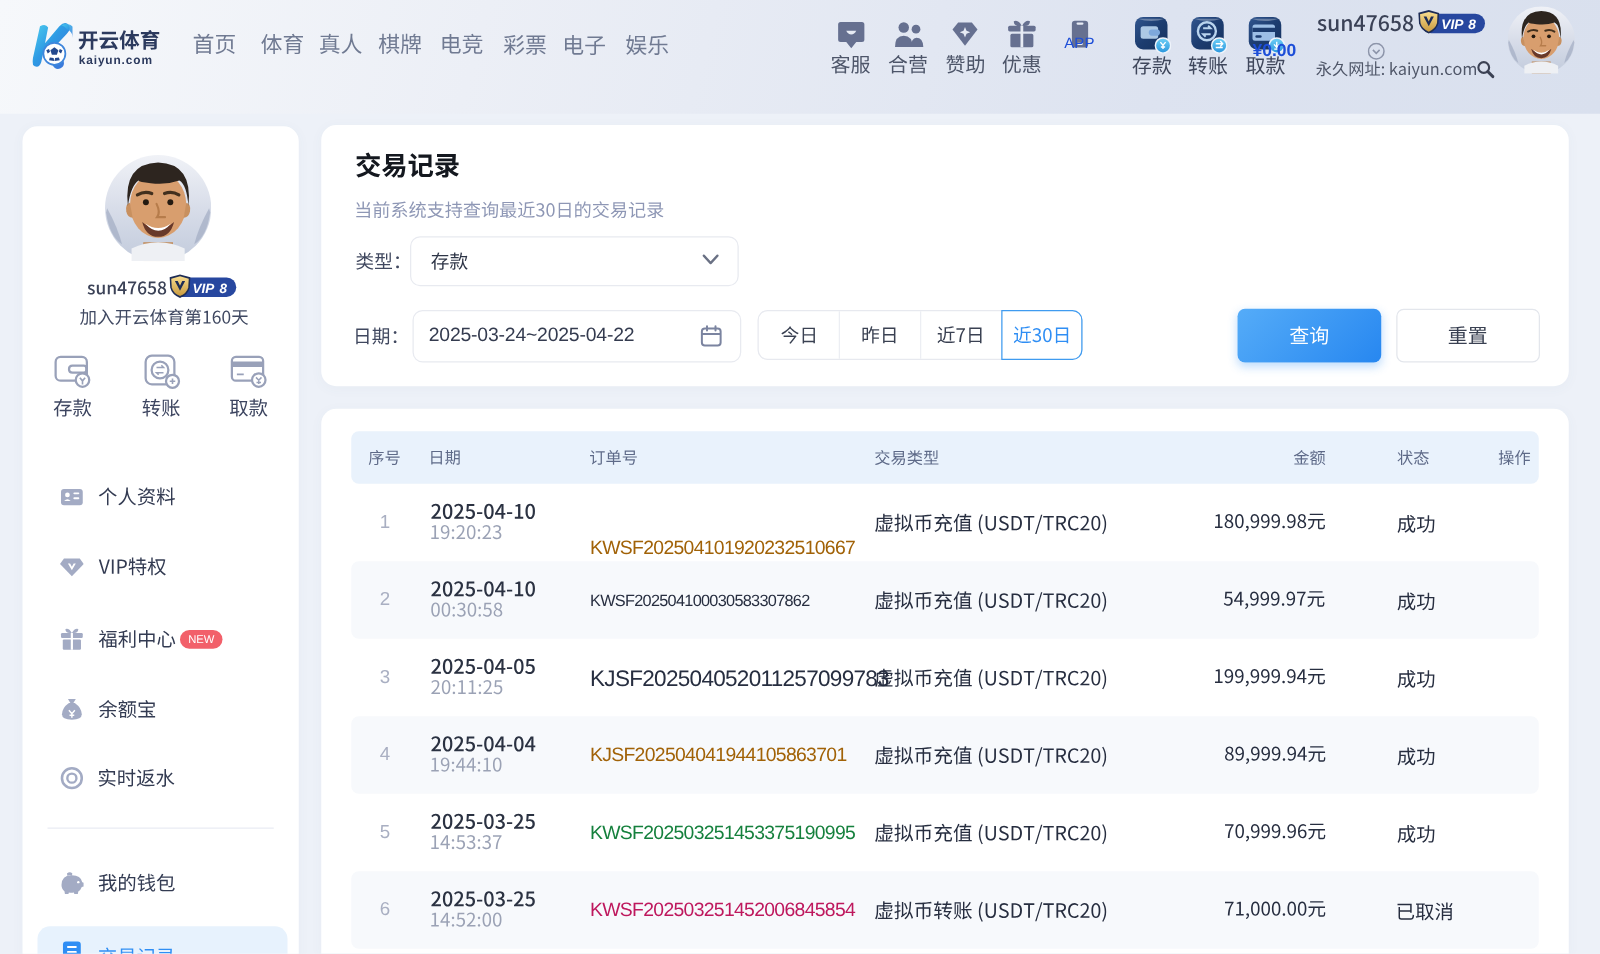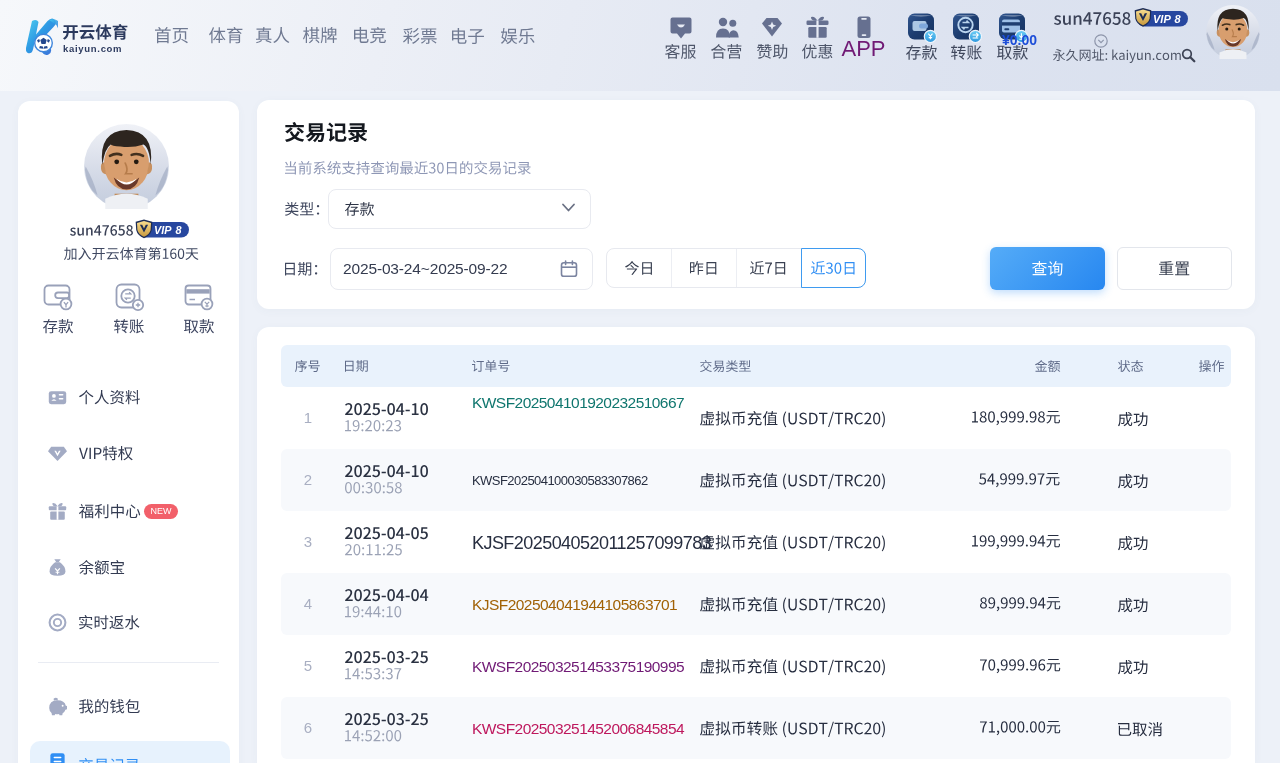--- a/index.html
+++ b/index.html
@@ -160,21 +160,21 @@
 <svg class="ap" style="left:756.9px;top:44.3px" width="30.2" height="14.8" viewBox="0 0 30.2 14.8" overflow="visible">
     <g transform="matrix(0.01600,0,0,-0.01600,-0.62,13.46)" fill="#4d5569">
       <path id="tp12" d="M143 833 205 824Q193 782 176 740Q158 698 130 661Q119 670 103 678Q87 687 74 692Q100 724 117 762Q134 800 143 833ZM155 772H458V719H123ZM258 841H327V628H258ZM57 652H483V598H57ZM179 618H244Q238 564 221 523Q204 482 170 453Q136 424 77 403Q72 414 60 428Q49 443 39 450Q90 466 118 488Q146 511 160 543Q174 575 179 618ZM579 833 640 824Q626 782 607 740Q588 697 557 659Q547 668 532 676Q516 685 503 689Q532 723 550 761Q569 799 579 833ZM593 770H905V716H561ZM691 840H762V631H691ZM508 652H941V598H508ZM622 618H684Q679 567 664 530Q649 492 618 465Q587 438 533 419Q528 430 517 444Q506 459 496 467Q565 487 590 522Q616 558 622 618ZM739 620H802V509Q802 497 806 494Q809 490 824 490Q828 490 840 490Q852 490 864 490Q877 490 882 490Q896 490 900 499Q904 508 905 546Q914 540 930 534Q946 528 959 525Q955 472 940 454Q926 436 892 436Q887 436 876 436Q866 436 854 436Q841 436 830 436Q819 436 815 436Q785 436 768 442Q752 448 746 464Q739 480 739 509ZM300 426 298 474 327 496 498 536Q497 524 496 509Q496 494 497 484Q438 469 402 460Q365 450 345 444Q325 438 316 434Q306 430 300 426ZM300 426Q298 437 290 452Q282 467 275 475Q286 481 300 495Q313 509 313 540V616L376 615V489Q376 489 364 483Q353 477 338 467Q323 457 312 446Q300 435 300 426ZM521 65 559 122Q602 109 650 92Q699 75 746 56Q794 38 836 19Q878 0 909 -17L868 -82Q839 -64 798 -45Q757 -26 710 -6Q662 14 613 32Q564 51 521 65ZM192 401H814V88H736V336H266V84H192ZM460 281H535V206Q535 160 517 118Q499 76 456 39Q412 2 335 -28Q258 -58 140 -80Q137 -70 129 -58Q121 -47 112 -35Q104 -23 96 -16Q210 4 282 28Q353 53 392 82Q431 111 446 143Q460 175 460 209ZM1466 613H1890V542H1466ZM1857 613H1929Q1929 613 1929 606Q1929 598 1929 590Q1929 581 1929 576Q1925 417 1921 308Q1917 198 1912 128Q1906 59 1897 21Q1888 -17 1876 -33Q1862 -53 1845 -61Q1828 -69 1804 -72Q1781 -74 1744 -74Q1706 -73 1666 -71Q1665 -55 1659 -34Q1653 -14 1643 1Q1686 -2 1722 -3Q1758 -4 1773 -4Q1786 -4 1795 -1Q1804 2 1811 11Q1821 23 1828 59Q1835 95 1840 162Q1846 230 1850 337Q1854 444 1857 597ZM1633 840H1706Q1706 725 1703 614Q1700 504 1687 402Q1674 300 1644 210Q1615 121 1562 47Q1509 -27 1426 -82Q1417 -68 1401 -52Q1385 -36 1371 -26Q1451 24 1501 92Q1551 161 1578 246Q1606 330 1617 426Q1628 522 1630 626Q1633 731 1633 840ZM1106 791H1433V140H1362V723H1174V77H1106ZM1034 95Q1090 106 1164 121Q1238 136 1322 154Q1405 172 1488 190L1494 122Q1415 104 1335 85Q1255 66 1182 49Q1108 32 1048 18ZM1142 576H1395V509H1142ZM1142 362H1395V295H1142Z"></path>
     </g>
   </svg>
 <svg class="ap" style="left:802.3px;top:44.3px" width="30.4" height="14.7" viewBox="0 0 30.4 14.7" overflow="visible">
     <g transform="matrix(0.01600,0,0,-0.01600,-0.59,13.42)" fill="#4d5569">
       <path id="tp13" d="M638 453H711V53Q711 30 717 23Q723 16 746 16Q751 16 765 16Q779 16 796 16Q812 16 826 16Q841 16 848 16Q863 16 870 27Q878 38 882 72Q885 105 886 171Q894 164 906 158Q918 152 930 148Q943 143 953 140Q949 65 940 23Q931 -19 910 -36Q890 -53 854 -53Q848 -53 832 -53Q815 -53 796 -53Q776 -53 760 -53Q743 -53 737 -53Q698 -53 676 -44Q654 -34 646 -11Q638 12 638 53ZM291 603H950V531H291ZM521 828H596Q595 723 592 618Q589 513 576 412Q562 312 534 222Q506 131 456 56Q407 -20 330 -76Q321 -62 305 -46Q289 -31 275 -21Q349 30 395 101Q441 172 467 257Q493 342 504 436Q516 530 518 630Q520 729 521 828ZM699 778 751 814Q775 793 802 766Q828 738 852 712Q875 687 889 666L834 624Q820 645 798 672Q776 698 750 726Q724 755 699 778ZM271 838 342 816Q311 732 270 650Q229 567 180 494Q132 421 80 364Q76 373 68 387Q61 401 52 416Q44 430 37 439Q84 487 128 552Q171 616 208 689Q245 762 271 838ZM165 577 236 648 237 647V-80H165ZM1076 778H1923V716H1076ZM1456 839H1533V268H1456ZM1215 488V422H1780V488ZM1215 602V536H1780V602ZM1144 651H1854V371H1144ZM1641 336 1691 374Q1736 356 1782 330Q1827 305 1867 278Q1907 250 1932 225L1882 182Q1856 208 1816 236Q1777 265 1732 292Q1686 318 1641 336ZM1076 291Q1144 291 1230 292Q1316 292 1414 292Q1513 293 1617 294Q1721 295 1824 297L1820 238Q1686 235 1550 232Q1414 229 1292 228Q1171 226 1079 225ZM1263 169H1337V28Q1337 8 1350 2Q1364 -3 1411 -3Q1420 -3 1441 -3Q1462 -3 1489 -3Q1516 -3 1544 -3Q1572 -3 1595 -3Q1618 -3 1630 -3Q1654 -3 1666 4Q1679 11 1684 32Q1690 54 1692 98Q1706 90 1725 83Q1744 76 1759 73Q1754 16 1742 -14Q1731 -44 1706 -55Q1681 -66 1635 -66Q1628 -66 1604 -66Q1581 -66 1551 -66Q1521 -66 1490 -66Q1460 -66 1438 -66Q1415 -66 1407 -66Q1350 -66 1318 -58Q1287 -51 1275 -30Q1263 -10 1263 27ZM1406 180 1454 222Q1484 207 1516 188Q1548 169 1576 149Q1605 129 1623 111L1573 65Q1556 83 1528 104Q1501 124 1469 144Q1437 165 1406 180ZM1754 149 1818 172Q1842 143 1866 109Q1890 75 1909 42Q1928 10 1937 -17L1869 -42Q1860 -16 1842 17Q1823 50 1800 85Q1778 120 1754 149ZM1146 173 1210 147Q1200 116 1186 80Q1171 45 1154 11Q1137 -23 1116 -50L1052 -13Q1072 11 1090 43Q1108 75 1122 109Q1137 143 1146 173Z"></path>
     </g>
   </svg>
-<div class="txt" style="font-size:22px;color:#701a75;line-height:19px;top:39px;left:863.5px;transform:translateX(-50%)">APP</div>
+<div class="txt" style="font-size:12px;color:#1d4ed8;line-height:19px;top:25px;left:863.5px;transform:translateX(-50%)">APP</div>
 <svg class="ap" style="left:905.5px;top:11.5px" width="31" height="31" viewBox="0 0 31 31">
     <rect x="2" y="1.5" width="26" height="26" rx="6.5" fill="url(#blueic)"></rect>
 <path d="M4 3 h22 q-11 3.6 -22 0 Z" fill="#ffffff" opacity="0.3"></path>
 <rect x="6.5" y="9" width="14" height="10" rx="2" fill="#b9d4ee" opacity="0.92"></rect>
 <rect x="13" y="11.5" width="9" height="5" rx="2.5" fill="#7ea8dc"></rect>
 <circle cx="24.4" cy="24.4" r="6.1" fill="url(#badge)" stroke="#eef3fa" stroke-width="1.2"></circle>
 <path d="M22.3 21.7 l2.1 2.5 2.1 -2.5 M24.4 24.2 v3 M22.7 25.6 h3.4" stroke="#fff" stroke-width="1.1" fill="none"></path>
   </svg>
 <svg class="ap" style="left:951.0px;top:11.5px" width="31" height="31" viewBox="0 0 31 31">
     <rect x="2" y="1.5" width="26" height="26" rx="6.5" fill="url(#blueic)"></rect>
@@ -407,21 +407,21 @@
   </svg>
 <svg class="ap" style="left:561px;top:202px" width="15" height="12" viewBox="0 0 15 12">
 <path d="M2 2.5 l5.5 6 5.5 -6" fill="none" stroke="#6a7184" stroke-width="1.8" stroke-linecap="round" stroke-linejoin="round"></path>
   </svg>
 <svg class="ap" style="left:285.0px;top:262.2px" width="32.2" height="13.7" viewBox="0 0 32.2 13.7" overflow="visible">
     <g transform="matrix(0.01500,0,0,-0.01500,-2.64,12.42)" fill="#40485f">
       <path id="tp35" d="M176 772H832V-64H752V697H253V-69H176ZM228 426H786V352H228ZM226 71H787V-4H226ZM1611 790H1888V722H1611ZM1611 561H1888V494H1611ZM1610 328H1890V260H1610ZM1855 790H1927V16Q1927 -16 1919 -34Q1911 -53 1889 -62Q1868 -71 1832 -74Q1795 -76 1740 -76Q1738 -61 1731 -40Q1724 -18 1716 -3Q1756 -5 1790 -5Q1824 -5 1835 -4Q1846 -3 1850 1Q1855 5 1855 17ZM1580 790H1650V427Q1650 370 1646 303Q1643 236 1633 167Q1623 98 1602 34Q1582 -31 1548 -84Q1542 -78 1531 -69Q1520 -60 1508 -52Q1497 -45 1488 -41Q1530 26 1550 107Q1569 188 1574 272Q1580 355 1580 427ZM1052 707H1531V640H1052ZM1169 551H1423V491H1169ZM1170 393H1424V332H1170ZM1038 231H1531V164H1038ZM1137 828H1205V204H1137ZM1387 828H1457V204H1387ZM1178 143 1249 123Q1222 66 1182 12Q1141 -43 1101 -80Q1094 -74 1083 -66Q1072 -57 1060 -49Q1049 -41 1039 -36Q1081 -2 1118 45Q1155 92 1178 143ZM1321 112 1379 143Q1399 120 1420 94Q1440 67 1458 41Q1476 15 1486 -6L1424 -42Q1416 -21 1398 6Q1381 32 1361 60Q1341 89 1321 112ZM2250 486Q2220 486 2197 506Q2174 526 2174 560Q2174 595 2197 616Q2220 636 2250 636Q2280 636 2303 616Q2326 595 2326 560Q2326 526 2303 506Q2280 486 2250 486ZM2250 -4Q2220 -4 2197 16Q2174 37 2174 71Q2174 105 2197 126Q2220 146 2250 146Q2280 146 2303 126Q2326 105 2326 71Q2326 37 2303 16Q2280 -4 2250 -4Z"></path>
     </g>
   </svg>
 <div class="abs" style="left:330px;top:248px;width:263px;height:42px;background:#fff;border:1px solid #e8eaf0;border-radius:8px"></div>
-<div class="txt" style="font-size:15.5px;color:#343b4f;line-height:18px;top:260.0px;letter-spacing:-0.15px;left:343px">2025-03-24~2025-09-22</div>
+<div class="txt" style="font-size:15.5px;color:#343b4f;line-height:18px;top:260.0px;letter-spacing:-0.15px;left:343px">2025-03-24~2025-04-22</div>
 <svg class="ap" style="left:560px;top:260px" width="18" height="18" viewBox="0 0 18 18">
 <g fill="none" stroke="#7b84a0" stroke-width="1.6">
 <rect x="1.5" y="2.8" width="15" height="13.5" rx="2.4"></rect>
 <path d="M1.5 7.2 h15"></path>
 <path d="M5.6 1 v3.4 M12.4 1 v3.4" stroke-linecap="round"></path>
 </g>
   </svg>
 <div class="abs" style="left:606px;top:248px;width:260px;height:40px;background:#fff;border:1px solid #e7e9ef;border-radius:8px"></div>
 <div class="abs" style="left:671px;top:249px;width:1px;height:38px;background:#eceef3"></div>
 <div class="abs" style="left:736px;top:249px;width:1px;height:38px;background:#eceef3"></div>
@@ -499,21 +499,21 @@
 <svg class="ap" style="left:345.0px;top:402.5px" width="83.0" height="12.2" viewBox="0 0 83.0 12.2" overflow="visible">
     <g transform="matrix(0.01600,0,0,-0.01600,-0.61,12.00)" fill="#2b3242">
       <path id="tp49" d="M44 0V67Q153 164 226 244Q299 325 336 394Q372 463 372 523Q372 563 358 594Q345 624 318 640Q290 657 248 657Q205 657 169 634Q133 610 103 576L38 640Q85 692 138 721Q190 750 263 750Q330 750 380 722Q430 695 458 646Q485 596 485 529Q485 458 450 386Q415 313 354 240Q293 166 215 91Q244 94 276 96Q309 99 335 99H520V0ZM856 -14Q784 -14 730 29Q676 72 646 158Q617 243 617 371Q617 499 646 583Q676 667 730 708Q784 750 856 750Q928 750 981 708Q1034 666 1064 582Q1093 499 1093 371Q1093 243 1064 158Q1034 72 981 29Q928 -14 856 -14ZM856 78Q893 78 922 107Q951 136 967 200Q983 265 983 371Q983 477 967 540Q951 603 922 631Q893 659 856 659Q819 659 790 631Q761 603 744 540Q728 477 728 371Q728 265 744 200Q761 136 790 107Q819 78 856 78ZM1184 0V67Q1293 164 1366 244Q1439 325 1476 394Q1512 463 1512 523Q1512 563 1498 594Q1485 624 1458 640Q1430 657 1388 657Q1345 657 1309 634Q1273 610 1243 576L1178 640Q1225 692 1278 721Q1330 750 1403 750Q1470 750 1520 722Q1570 695 1598 646Q1625 596 1625 529Q1625 458 1590 386Q1555 313 1494 240Q1433 166 1355 91Q1384 94 1416 96Q1449 99 1475 99H1660V0ZM1978 -14Q1921 -14 1876 0Q1831 14 1797 37Q1763 60 1737 85L1792 160Q1813 139 1838 122Q1863 104 1894 93Q1926 82 1965 82Q2006 82 2039 100Q2072 119 2091 154Q2110 190 2110 239Q2110 311 2072 351Q2033 391 1970 391Q1935 391 1910 381Q1885 371 1853 350L1796 387L1818 737H2191V639H1918L1901 451Q1925 463 1949 470Q1973 476 2002 476Q2064 476 2115 451Q2166 426 2196 374Q2226 323 2226 242Q2226 161 2191 104Q2156 46 2100 16Q2043 -14 1978 -14ZM2327 240V325H2591V240ZM2923 -14Q2851 -14 2797 29Q2743 72 2714 158Q2684 243 2684 371Q2684 499 2714 583Q2743 667 2797 708Q2851 750 2923 750Q2995 750 3048 708Q3101 666 3130 582Q3160 499 3160 371Q3160 243 3130 158Q3101 72 3048 29Q2995 -14 2923 -14ZM2923 78Q2960 78 2989 107Q3018 136 3034 200Q3050 265 3050 371Q3050 477 3034 540Q3018 603 2989 631Q2960 659 2923 659Q2886 659 2857 631Q2828 603 2812 540Q2795 477 2795 371Q2795 265 2812 200Q2828 136 2857 107Q2886 78 2923 78ZM3546 0V480Q3546 510 3548 552Q3550 593 3551 623H3547Q3533 595 3518 566Q3504 537 3488 509L3344 288H3747V198H3227V275L3520 737H3654V0ZM3824 240V325H4088V240ZM4219 0V95H4381V607H4249V680Q4301 689 4340 703Q4378 717 4410 737H4497V95H4640V0ZM4990 -14Q4918 -14 4864 29Q4810 72 4780 158Q4751 243 4751 371Q4751 499 4780 583Q4810 667 4864 708Q4918 750 4990 750Q5062 750 5115 708Q5168 666 5198 582Q5227 499 5227 371Q5227 243 5198 158Q5168 72 5115 29Q5062 -14 4990 -14ZM4990 78Q5027 78 5056 107Q5085 136 5101 200Q5117 265 5117 371Q5117 477 5101 540Q5085 603 5056 631Q5027 659 4990 659Q4953 659 4924 631Q4895 603 4878 540Q4862 477 4862 371Q4862 265 4878 200Q4895 136 4924 107Q4953 78 4990 78Z"></path>
     </g>
   </svg>
 <svg class="ap" style="left:345.0px;top:420.3px" width="56.1" height="11.4" viewBox="0 0 56.1 11.4" overflow="visible">
     <g transform="matrix(0.01500,0,0,-0.01500,-1.32,11.19)" fill="#9ba2b5">
       <path id="tp50" d="M88 0V76H252V623H121V681Q170 690 206 703Q243 716 273 733H343V76H490V0ZM790 -13Q730 -13 686 8Q643 30 613 62L663 119Q687 93 720 78Q752 63 787 63Q824 63 857 80Q890 97 916 136Q941 176 956 240Q970 304 970 398Q970 488 952 550Q933 612 897 644Q861 675 810 675Q775 675 747 654Q719 633 702 596Q685 559 685 508Q685 459 700 422Q714 386 744 366Q773 346 816 346Q853 346 894 370Q934 393 971 447L975 374Q953 346 924 324Q896 302 864 290Q833 278 801 278Q740 278 694 304Q649 330 624 382Q599 433 599 508Q599 580 628 634Q657 687 704 716Q752 746 809 746Q862 746 907 724Q952 703 985 660Q1018 616 1037 551Q1056 486 1056 398Q1056 287 1034 208Q1012 130 974 81Q936 32 888 10Q841 -13 790 -13ZM1249 390Q1222 390 1202 410Q1183 429 1183 460Q1183 491 1202 510Q1222 530 1249 530Q1276 530 1296 510Q1315 491 1315 460Q1315 429 1296 410Q1276 390 1249 390ZM1249 -13Q1222 -13 1202 6Q1183 26 1183 56Q1183 88 1202 107Q1222 126 1249 126Q1276 126 1296 107Q1315 88 1315 56Q1315 26 1296 6Q1276 -13 1249 -13ZM1432 0V54Q1547 155 1622 238Q1696 321 1732 392Q1768 464 1768 527Q1768 569 1754 602Q1739 635 1709 654Q1679 672 1633 672Q1588 672 1550 648Q1511 624 1481 587L1428 639Q1472 688 1523 717Q1574 746 1644 746Q1710 746 1758 720Q1805 693 1832 644Q1858 596 1858 531Q1858 458 1822 383Q1785 308 1720 230Q1656 153 1570 72Q1599 74 1630 76Q1662 79 1690 79H1893V0ZM2221 -13Q2152 -13 2100 29Q2049 71 2021 156Q1993 241 1993 369Q1993 497 2021 580Q2049 664 2100 705Q2152 746 2221 746Q2291 746 2342 704Q2393 663 2421 580Q2449 497 2449 369Q2449 241 2421 156Q2393 71 2342 29Q2291 -13 2221 -13ZM2221 61Q2263 61 2294 93Q2326 125 2344 194Q2361 262 2361 369Q2361 476 2344 544Q2326 611 2294 642Q2263 674 2221 674Q2180 674 2148 642Q2116 611 2098 544Q2081 476 2081 369Q2081 262 2098 194Q2116 125 2148 93Q2180 61 2221 61ZM2637 390Q2610 390 2590 410Q2571 429 2571 460Q2571 491 2590 510Q2610 530 2637 530Q2664 530 2684 510Q2703 491 2703 460Q2703 429 2684 410Q2664 390 2637 390ZM2637 -13Q2610 -13 2590 6Q2571 26 2571 56Q2571 88 2590 107Q2610 126 2637 126Q2664 126 2684 107Q2703 88 2703 56Q2703 26 2684 6Q2664 -13 2637 -13ZM2820 0V54Q2935 155 3010 238Q3084 321 3120 392Q3156 464 3156 527Q3156 569 3142 602Q3127 635 3097 654Q3067 672 3021 672Q2976 672 2938 648Q2899 624 2869 587L2816 639Q2860 688 2911 717Q2962 746 3032 746Q3098 746 3146 720Q3193 693 3220 644Q3246 596 3246 531Q3246 458 3210 383Q3173 308 3108 230Q3044 153 2958 72Q2987 74 3018 76Q3050 79 3078 79H3281V0ZM3594 -13Q3537 -13 3494 1Q3450 15 3417 38Q3384 61 3360 88L3407 147Q3439 114 3482 88Q3526 63 3588 63Q3632 63 3666 80Q3699 96 3718 126Q3737 157 3737 199Q3737 243 3716 276Q3694 309 3644 328Q3594 346 3509 346V416Q3585 416 3629 434Q3673 453 3692 485Q3712 517 3712 556Q3712 609 3679 640Q3646 672 3588 672Q3544 672 3506 652Q3467 632 3436 601L3387 659Q3429 697 3478 722Q3528 746 3591 746Q3653 746 3702 724Q3750 703 3778 662Q3805 621 3805 563Q3805 496 3769 452Q3733 408 3675 387V382Q3718 372 3753 347Q3788 322 3809 284Q3830 246 3830 196Q3830 131 3798 84Q3766 37 3713 12Q3660 -13 3594 -13Z"></path>
     </g>
   </svg>
-<div class="txt" style="font-size:15.5px;color:#0f766e;line-height:18px;top:394px;letter-spacing:-0.55px;left:472px">KWSF202504101920232510667</div>
+<div class="txt" style="font-size:15.5px;color:#a16207;line-height:18px;top:430px;letter-spacing:-0.55px;left:472px">KWSF202504101920232510667</div>
 <svg class="ap" style="left:700.0px;top:410.8px" width="185.0" height="16.4" viewBox="0 0 185.0 16.4" overflow="visible">
     <g transform="matrix(0.01575,0,0,-0.01575,-0.66,13.29)" fill="#272e40">
       <path id="tp51" d="M485 763H869V701H485ZM174 635H877V571H174ZM183 5H930V-59H183ZM452 840H526V609H452ZM415 293H486V-36H415ZM600 293H670V-36H600ZM251 478 763 523 768 470 257 423ZM452 585H522V416Q522 396 536 390Q549 385 594 385Q603 385 624 385Q645 385 672 385Q700 385 728 385Q757 385 780 385Q803 385 815 385Q836 385 847 390Q858 394 863 408Q868 423 870 452Q882 445 900 439Q919 433 933 430Q929 389 918 366Q907 344 884 336Q862 327 821 327Q814 327 791 327Q768 327 737 327Q706 327 676 327Q645 327 622 327Q599 327 591 327Q536 327 506 334Q475 341 464 360Q452 380 452 416ZM129 635H203V395Q203 343 199 282Q195 220 186 156Q176 92 156 32Q137 -29 106 -79Q100 -73 88 -66Q76 -58 64 -50Q51 -43 42 -40Q72 8 90 64Q107 120 116 178Q124 236 126 292Q129 348 129 395ZM855 635H868L881 638L937 622Q924 582 909 540Q894 498 879 468L812 490Q824 516 836 553Q848 590 855 623ZM237 227 298 248Q315 221 332 189Q348 157 361 126Q374 96 381 73L315 47Q310 71 298 102Q285 133 269 166Q253 200 237 227ZM799 255 872 230Q844 184 812 134Q779 84 751 49L698 70Q716 96 734 128Q753 160 770 194Q788 227 799 255ZM1028 309Q1086 324 1166 349Q1247 374 1331 400L1341 332Q1265 306 1188 281Q1110 256 1047 235ZM1042 638H1331V568H1042ZM1167 839H1236V9Q1236 -22 1228 -38Q1221 -55 1203 -64Q1185 -73 1155 -76Q1125 -78 1077 -78Q1076 -64 1070 -44Q1063 -24 1056 -9Q1088 -10 1114 -10Q1141 -10 1150 -9Q1159 -9 1163 -6Q1167 -2 1167 9ZM1758 309 1823 337Q1854 280 1884 216Q1913 151 1938 91Q1962 31 1974 -14L1903 -48Q1891 -3 1868 59Q1845 121 1816 186Q1788 252 1758 309ZM1512 722 1573 746Q1602 699 1628 644Q1654 590 1674 538Q1695 487 1705 447L1639 418Q1630 458 1610 510Q1590 562 1564 618Q1539 674 1512 722ZM1803 814 1879 812Q1873 653 1858 519Q1844 385 1814 275Q1784 165 1731 78Q1678 -9 1595 -76Q1590 -68 1579 -58Q1568 -47 1556 -36Q1543 -25 1534 -19Q1616 39 1667 120Q1718 202 1746 306Q1774 410 1786 537Q1799 664 1803 814ZM1398 14 1384 89 1406 122 1644 290Q1649 275 1656 256Q1663 237 1669 226Q1585 165 1534 128Q1484 90 1456 68Q1429 47 1417 35Q1405 23 1398 14ZM1397 15Q1393 23 1386 34Q1378 44 1370 54Q1363 65 1356 71Q1366 78 1378 90Q1389 103 1398 122Q1406 141 1406 165V798H1479V109Q1479 109 1470 102Q1462 95 1450 84Q1438 73 1426 60Q1413 47 1405 36Q1397 24 1397 15ZM2458 722H2536V-79H2458ZM2150 534H2816V461H2226V36H2150ZM2778 534H2855V140Q2855 108 2847 89Q2839 70 2814 61Q2789 52 2748 50Q2706 48 2646 48Q2644 65 2636 86Q2628 108 2619 123Q2652 122 2680 122Q2708 121 2728 122Q2748 122 2757 122Q2770 123 2774 127Q2778 131 2778 142ZM2889 812 2919 743Q2840 730 2740 720Q2639 709 2528 702Q2418 694 2306 690Q2193 685 2089 683Q2089 699 2084 718Q2078 738 2073 751Q2177 753 2290 758Q2402 763 2512 771Q2621 779 2718 789Q2816 799 2889 812ZM3572 382H3652V54Q3652 29 3660 22Q3669 15 3700 15Q3707 15 3725 15Q3743 15 3766 15Q3788 15 3807 15Q3826 15 3836 15Q3856 15 3866 26Q3876 38 3880 72Q3885 106 3887 174Q3895 167 3908 160Q3920 153 3934 148Q3948 143 3958 140Q3954 63 3943 20Q3932 -23 3908 -40Q3885 -56 3842 -56Q3834 -56 3813 -56Q3792 -56 3766 -56Q3740 -56 3718 -56Q3697 -56 3690 -56Q3644 -56 3618 -46Q3593 -37 3582 -13Q3572 11 3572 53ZM3346 376H3427Q3421 289 3406 218Q3391 146 3357 89Q3323 32 3262 -10Q3200 -53 3102 -82Q3099 -72 3091 -60Q3083 -47 3074 -35Q3064 -23 3055 -15Q3146 9 3202 45Q3257 81 3286 129Q3315 177 3328 239Q3340 301 3346 376ZM3598 534 3659 572Q3706 536 3756 492Q3805 448 3848 404Q3891 361 3918 325L3851 281Q3826 316 3784 361Q3742 406 3694 452Q3645 497 3598 534ZM3067 680H3936V607H3067ZM3425 821 3500 844Q3523 811 3547 773Q3571 735 3583 708L3505 680Q3494 708 3471 748Q3448 789 3425 821ZM3150 306Q3148 315 3144 328Q3139 342 3134 357Q3129 372 3124 383Q3139 386 3156 398Q3174 411 3193 432Q3204 441 3225 464Q3246 486 3273 517Q3300 548 3328 584Q3355 620 3379 658L3462 630Q3423 575 3379 524Q3335 472 3291 428Q3247 383 3204 347V346Q3204 346 3196 342Q3188 338 3177 332Q3166 326 3158 319Q3150 312 3150 306ZM3150 306 3149 364 3205 393 3813 420Q3815 404 3819 384Q3823 365 3826 353Q3682 345 3578 340Q3473 334 3402 330Q3331 326 3286 323Q3241 320 3214 318Q3188 315 3174 312Q3160 309 3150 306ZM4329 738H4928V671H4329ZM4286 14H4958V-51H4286ZM4382 578H4869V-4H4799V519H4450V-4H4382ZM4429 435H4815V379H4429ZM4428 293H4830V239H4428ZM4428 152H4817V97H4428ZM4599 840 4679 835Q4671 788 4660 736Q4649 683 4638 636Q4627 588 4616 553L4551 560Q4560 596 4570 646Q4579 696 4587 747Q4595 798 4599 840ZM4264 839 4333 817Q4302 733 4262 650Q4221 568 4173 495Q4125 422 4074 365Q4070 374 4062 388Q4055 402 4047 416Q4039 431 4032 440Q4078 489 4121 553Q4164 617 4201 690Q4238 763 4264 839ZM4159 577 4228 648 4229 647V-80H4159ZM5463 -196Q5394 -84 5355 40Q5316 163 5316 311Q5316 458 5355 582Q5394 706 5463 818L5519 792Q5455 685 5424 562Q5392 438 5392 311Q5392 183 5424 60Q5455 -64 5519 -171ZM5923 -13Q5867 -13 5819 3Q5771 19 5736 56Q5700 93 5680 154Q5660 215 5660 302V733H5752V300Q5752 212 5775 162Q5798 111 5836 90Q5875 68 5923 68Q5972 68 6011 90Q6050 111 6074 162Q6097 212 6097 300V733H6186V302Q6186 215 6166 154Q6147 93 6111 56Q6075 19 6027 3Q5979 -13 5923 -13ZM6587 -13Q6509 -13 6444 16Q6378 45 6331 95L6386 159Q6425 118 6478 93Q6531 68 6588 68Q6661 68 6702 101Q6742 134 6742 187Q6742 226 6726 249Q6709 272 6682 288Q6654 303 6619 318L6514 364Q6480 379 6446 402Q6411 425 6388 462Q6365 499 6365 552Q6365 609 6395 652Q6425 696 6477 721Q6529 746 6596 746Q6662 746 6718 721Q6773 696 6811 656L6763 597Q6729 628 6688 646Q6648 665 6596 665Q6534 665 6496 636Q6459 608 6459 559Q6459 523 6478 500Q6496 477 6524 463Q6552 449 6581 436L6685 391Q6727 373 6762 348Q6796 323 6816 286Q6836 249 6836 195Q6836 137 6806 90Q6776 42 6720 14Q6664 -13 6587 -13ZM6980 0V733H7163Q7276 733 7353 690Q7430 648 7469 567Q7508 486 7508 369Q7508 253 7469 170Q7430 87 7354 44Q7278 0 7167 0ZM7072 76H7155Q7241 76 7298 110Q7356 145 7384 211Q7413 277 7413 369Q7413 463 7384 527Q7356 591 7298 624Q7241 658 7155 658H7072ZM7820 0V655H7598V733H8135V655H7913V0ZM8177 -179 8477 794H8543L8244 -179ZM8811 0V655H8589V733H9126V655H8904V0ZM9258 0V733H9487Q9562 733 9620 714Q9677 694 9710 649Q9743 604 9743 528Q9743 455 9710 406Q9677 358 9620 334Q9562 311 9487 311H9350V0ZM9350 385H9473Q9559 385 9605 420Q9651 456 9651 528Q9651 600 9605 629Q9559 658 9473 658H9350ZM9660 0 9468 335 9541 384 9764 0ZM10169 -13Q10101 -13 10042 12Q9984 38 9941 87Q9898 136 9874 206Q9850 277 9850 366Q9850 455 9874 526Q9899 596 9943 645Q9987 694 10046 720Q10105 746 10175 746Q10242 746 10293 718Q10344 691 10376 656L10326 596Q10297 627 10260 646Q10223 665 10176 665Q10107 665 10055 629Q10003 593 9974 526Q9945 460 9945 369Q9945 276 9973 208Q10001 141 10052 104Q10103 68 10173 68Q10225 68 10266 90Q10308 112 10343 151L10394 92Q10351 42 10296 14Q10241 -13 10169 -13ZM10474 0V54Q10589 155 10664 238Q10738 321 10774 392Q10810 464 10810 527Q10810 569 10796 602Q10781 635 10751 654Q10721 672 10675 672Q10630 672 10592 648Q10553 624 10523 587L10470 639Q10514 688 10565 717Q10616 746 10686 746Q10752 746 10800 720Q10847 693 10874 644Q10900 596 10900 531Q10900 458 10864 383Q10827 308 10762 230Q10698 153 10612 72Q10641 74 10672 76Q10704 79 10732 79H10935V0ZM11263 -13Q11194 -13 11142 29Q11091 71 11063 156Q11035 241 11035 369Q11035 497 11063 580Q11091 664 11142 705Q11194 746 11263 746Q11333 746 11384 704Q11435 663 11463 580Q11491 497 11491 369Q11491 241 11463 156Q11435 71 11384 29Q11333 -13 11263 -13ZM11263 61Q11305 61 11336 93Q11368 125 11386 194Q11403 262 11403 369Q11403 476 11386 544Q11368 611 11336 642Q11305 674 11263 674Q11222 674 11190 642Q11158 611 11140 544Q11123 476 11123 369Q11123 262 11140 194Q11158 125 11190 93Q11222 61 11263 61ZM11639 -196 11582 -171Q11647 -64 11679 60Q11711 183 11711 311Q11711 438 11679 562Q11647 685 11582 792L11639 818Q11709 706 11748 582Q11786 458 11786 311Q11786 163 11748 40Q11709 -84 11639 -196Z"></path>
     </g>
   </svg>
 <svg class="ap" style="left:972.0px;top:410.9px" width="88.0" height="14.3" viewBox="0 0 88.0 14.3" overflow="visible">
     <g transform="matrix(0.01500,0,0,-0.01500,-1.32,11.43)" fill="#272e40">
       <path id="tp52" d="M88 0V76H252V623H121V681Q170 690 206 703Q243 716 273 733H343V76H490V0ZM835 -13Q767 -13 714 12Q661 37 631 81Q601 125 601 182Q601 231 620 270Q640 310 671 338Q702 367 735 385V389Q695 417 666 458Q636 500 636 558Q636 614 662 656Q689 697 734 720Q780 744 837 744Q900 744 945 719Q990 694 1014 651Q1038 608 1038 551Q1038 513 1022 479Q1007 445 985 418Q963 392 941 374V369Q973 351 1001 326Q1029 300 1046 264Q1064 227 1064 176Q1064 124 1036 80Q1007 37 956 12Q904 -13 835 -13ZM885 398Q922 431 941 468Q960 506 960 546Q960 583 946 612Q931 641 903 658Q875 676 836 676Q785 676 752 644Q719 612 719 558Q719 515 742 486Q766 456 804 436Q842 415 885 398ZM836 55Q879 55 910 71Q942 87 960 115Q977 143 977 179Q977 216 961 242Q945 269 918 289Q892 309 857 325Q822 341 783 356Q739 328 710 286Q682 243 682 190Q682 152 702 121Q722 90 758 72Q793 55 836 55ZM1388 -13Q1319 -13 1268 29Q1216 71 1188 156Q1160 241 1160 369Q1160 497 1188 580Q1216 664 1268 705Q1319 746 1388 746Q1458 746 1509 704Q1560 663 1588 580Q1616 497 1616 369Q1616 241 1588 156Q1560 71 1509 29Q1458 -13 1388 -13ZM1388 61Q1430 61 1462 93Q1493 125 1510 194Q1528 262 1528 369Q1528 476 1510 544Q1493 611 1462 642Q1430 674 1388 674Q1347 674 1315 642Q1283 611 1266 544Q1248 476 1248 369Q1248 262 1266 194Q1283 125 1315 93Q1347 61 1388 61ZM1740 -190 1718 -136Q1765 -115 1792 -79Q1819 -43 1818 3L1808 85L1853 18Q1843 7 1832 2Q1820 -2 1807 -2Q1780 -2 1760 15Q1740 32 1740 62Q1740 92 1760 109Q1781 126 1809 126Q1845 126 1866 98Q1886 69 1886 19Q1886 -53 1846 -107Q1807 -161 1740 -190ZM2178 -13Q2118 -13 2074 8Q2031 30 2001 62L2051 119Q2075 93 2108 78Q2140 63 2175 63Q2212 63 2245 80Q2278 97 2304 136Q2329 176 2344 240Q2358 304 2358 398Q2358 488 2340 550Q2321 612 2285 644Q2249 675 2198 675Q2163 675 2135 654Q2107 633 2090 596Q2073 559 2073 508Q2073 459 2088 422Q2102 386 2132 366Q2161 346 2204 346Q2241 346 2282 370Q2322 393 2359 447L2363 374Q2341 346 2312 324Q2284 302 2252 290Q2221 278 2189 278Q2128 278 2082 304Q2037 330 2012 382Q1987 433 1987 508Q1987 580 2016 634Q2045 687 2092 716Q2140 746 2197 746Q2250 746 2295 724Q2340 703 2373 660Q2406 616 2425 551Q2444 486 2444 398Q2444 287 2422 208Q2400 130 2362 81Q2324 32 2276 10Q2229 -13 2178 -13ZM2733 -13Q2673 -13 2630 8Q2586 30 2556 62L2606 119Q2630 93 2662 78Q2695 63 2730 63Q2767 63 2800 80Q2833 97 2858 136Q2884 176 2898 240Q2913 304 2913 398Q2913 488 2894 550Q2876 612 2840 644Q2804 675 2753 675Q2718 675 2690 654Q2662 633 2645 596Q2628 559 2628 508Q2628 459 2642 422Q2657 386 2686 366Q2716 346 2759 346Q2796 346 2836 370Q2877 393 2914 447L2918 374Q2896 346 2868 324Q2839 302 2808 290Q2776 278 2744 278Q2683 278 2638 304Q2592 330 2567 382Q2542 433 2542 508Q2542 580 2571 634Q2600 687 2648 716Q2695 746 2752 746Q2805 746 2850 724Q2895 703 2928 660Q2961 616 2980 551Q2999 486 2999 398Q2999 287 2977 208Q2955 130 2917 81Q2879 32 2832 10Q2784 -13 2733 -13ZM3288 -13Q3228 -13 3184 8Q3141 30 3111 62L3161 119Q3185 93 3218 78Q3250 63 3285 63Q3322 63 3355 80Q3388 97 3414 136Q3439 176 3454 240Q3468 304 3468 398Q3468 488 3450 550Q3431 612 3395 644Q3359 675 3308 675Q3273 675 3245 654Q3217 633 3200 596Q3183 559 3183 508Q3183 459 3198 422Q3212 386 3242 366Q3271 346 3314 346Q3351 346 3392 370Q3432 393 3469 447L3473 374Q3451 346 3422 324Q3394 302 3362 290Q3331 278 3299 278Q3238 278 3192 304Q3147 330 3122 382Q3097 433 3097 508Q3097 580 3126 634Q3155 687 3202 716Q3250 746 3307 746Q3360 746 3405 724Q3450 703 3483 660Q3516 616 3535 551Q3554 486 3554 398Q3554 287 3532 208Q3510 130 3472 81Q3434 32 3386 10Q3339 -13 3288 -13ZM3747 -13Q3720 -13 3700 6Q3681 26 3681 56Q3681 88 3700 107Q3720 126 3747 126Q3774 126 3794 107Q3813 88 3813 56Q3813 26 3794 6Q3774 -13 3747 -13ZM4121 -13Q4061 -13 4018 8Q3974 30 3944 62L3994 119Q4018 93 4050 78Q4083 63 4118 63Q4155 63 4188 80Q4221 97 4246 136Q4272 176 4286 240Q4301 304 4301 398Q4301 488 4282 550Q4264 612 4228 644Q4192 675 4141 675Q4106 675 4078 654Q4050 633 4033 596Q4016 559 4016 508Q4016 459 4030 422Q4045 386 4074 366Q4104 346 4147 346Q4184 346 4224 370Q4265 393 4302 447L4306 374Q4284 346 4256 324Q4227 302 4196 290Q4164 278 4132 278Q4071 278 4026 304Q3980 330 3955 382Q3930 433 3930 508Q3930 580 3959 634Q3988 687 4036 716Q4083 746 4140 746Q4193 746 4238 724Q4283 703 4316 660Q4349 616 4368 551Q4387 486 4387 398Q4387 287 4365 208Q4343 130 4305 81Q4267 32 4220 10Q4172 -13 4121 -13ZM4721 -13Q4653 -13 4600 12Q4547 37 4517 81Q4487 125 4487 182Q4487 231 4506 270Q4526 310 4557 338Q4588 367 4621 385V389Q4581 417 4552 458Q4522 500 4522 558Q4522 614 4548 656Q4575 697 4620 720Q4666 744 4723 744Q4786 744 4831 719Q4876 694 4900 651Q4924 608 4924 551Q4924 513 4908 479Q4893 445 4871 418Q4849 392 4827 374V369Q4859 351 4887 326Q4915 300 4932 264Q4950 227 4950 176Q4950 124 4922 80Q4893 37 4842 12Q4790 -13 4721 -13ZM4771 398Q4808 431 4827 468Q4846 506 4846 546Q4846 583 4832 612Q4817 641 4789 658Q4761 676 4722 676Q4671 676 4638 644Q4605 612 4605 558Q4605 515 4628 486Q4652 456 4690 436Q4728 415 4771 398ZM4722 55Q4765 55 4796 71Q4828 87 4846 115Q4863 143 4863 179Q4863 216 4847 242Q4831 269 4804 289Q4778 309 4743 325Q4708 341 4669 356Q4625 328 4596 286Q4568 243 4568 190Q4568 152 4588 121Q4608 90 4644 72Q4679 55 4722 55ZM5579 437H5655V51Q5655 24 5664 16Q5673 9 5702 9Q5709 9 5726 9Q5744 9 5765 9Q5786 9 5804 9Q5823 9 5832 9Q5853 9 5863 22Q5873 36 5878 74Q5882 113 5883 190Q5893 183 5905 176Q5917 170 5930 165Q5944 160 5954 157Q5950 71 5940 24Q5929 -24 5906 -43Q5882 -62 5838 -62Q5831 -62 5810 -62Q5789 -62 5765 -62Q5741 -62 5720 -62Q5700 -62 5693 -62Q5649 -62 5624 -52Q5598 -42 5588 -18Q5579 7 5579 50ZM5055 482H5938V408H5055ZM5143 762H5853V690H5143ZM5311 425H5391Q5384 341 5370 266Q5356 191 5324 126Q5293 62 5236 10Q5180 -42 5091 -77Q5085 -64 5071 -46Q5057 -29 5044 -19Q5126 12 5176 58Q5227 104 5254 162Q5282 219 5294 286Q5306 352 5311 425Z"></path>
     </g>
   </svg>
@@ -609,21 +609,21 @@
 <svg class="ap" style="left:345.0px;top:650.5px" width="82.9" height="12.2" viewBox="0 0 82.9 12.2" overflow="visible">
     <g transform="matrix(0.01600,0,0,-0.01600,-0.61,12.00)" fill="#2b3242">
       <path id="tp62" d="M44 0V67Q153 164 226 244Q299 325 336 394Q372 463 372 523Q372 563 358 594Q345 624 318 640Q290 657 248 657Q205 657 169 634Q133 610 103 576L38 640Q85 692 138 721Q190 750 263 750Q330 750 380 722Q430 695 458 646Q485 596 485 529Q485 458 450 386Q415 313 354 240Q293 166 215 91Q244 94 276 96Q309 99 335 99H520V0ZM856 -14Q784 -14 730 29Q676 72 646 158Q617 243 617 371Q617 499 646 583Q676 667 730 708Q784 750 856 750Q928 750 981 708Q1034 666 1064 582Q1093 499 1093 371Q1093 243 1064 158Q1034 72 981 29Q928 -14 856 -14ZM856 78Q893 78 922 107Q951 136 967 200Q983 265 983 371Q983 477 967 540Q951 603 922 631Q893 659 856 659Q819 659 790 631Q761 603 744 540Q728 477 728 371Q728 265 744 200Q761 136 790 107Q819 78 856 78ZM1184 0V67Q1293 164 1366 244Q1439 325 1476 394Q1512 463 1512 523Q1512 563 1498 594Q1485 624 1458 640Q1430 657 1388 657Q1345 657 1309 634Q1273 610 1243 576L1178 640Q1225 692 1278 721Q1330 750 1403 750Q1470 750 1520 722Q1570 695 1598 646Q1625 596 1625 529Q1625 458 1590 386Q1555 313 1494 240Q1433 166 1355 91Q1384 94 1416 96Q1449 99 1475 99H1660V0ZM1978 -14Q1921 -14 1876 0Q1831 14 1797 37Q1763 60 1737 85L1792 160Q1813 139 1838 122Q1863 104 1894 93Q1926 82 1965 82Q2006 82 2039 100Q2072 119 2091 154Q2110 190 2110 239Q2110 311 2072 351Q2033 391 1970 391Q1935 391 1910 381Q1885 371 1853 350L1796 387L1818 737H2191V639H1918L1901 451Q1925 463 1949 470Q1973 476 2002 476Q2064 476 2115 451Q2166 426 2196 374Q2226 323 2226 242Q2226 161 2191 104Q2156 46 2100 16Q2043 -14 1978 -14ZM2327 240V325H2591V240ZM2923 -14Q2851 -14 2797 29Q2743 72 2714 158Q2684 243 2684 371Q2684 499 2714 583Q2743 667 2797 708Q2851 750 2923 750Q2995 750 3048 708Q3101 666 3130 582Q3160 499 3160 371Q3160 243 3130 158Q3101 72 3048 29Q2995 -14 2923 -14ZM2923 78Q2960 78 2989 107Q3018 136 3034 200Q3050 265 3050 371Q3050 477 3034 540Q3018 603 2989 631Q2960 659 2923 659Q2886 659 2857 631Q2828 603 2812 540Q2795 477 2795 371Q2795 265 2812 200Q2828 136 2857 107Q2886 78 2923 78ZM3475 -14Q3417 -14 3372 0Q3328 14 3294 38Q3260 61 3235 88L3291 162Q3324 130 3366 106Q3408 82 3465 82Q3507 82 3538 96Q3569 111 3586 138Q3604 165 3604 204Q3604 244 3584 274Q3565 305 3518 322Q3470 338 3387 338V424Q3460 424 3502 440Q3543 457 3562 486Q3580 515 3580 552Q3580 600 3550 628Q3520 657 3467 657Q3425 657 3388 638Q3352 620 3320 589L3260 661Q3304 701 3356 726Q3408 750 3471 750Q3537 750 3588 728Q3639 705 3668 663Q3697 621 3697 560Q3697 497 3662 453Q3628 409 3570 387V383Q3612 372 3646 348Q3681 323 3701 285Q3721 247 3721 198Q3721 132 3688 84Q3654 37 3598 12Q3542 -14 3475 -14ZM3824 240V325H4088V240ZM4178 0V67Q4287 164 4360 244Q4433 325 4470 394Q4506 463 4506 523Q4506 563 4492 594Q4479 624 4452 640Q4424 657 4382 657Q4339 657 4303 634Q4267 610 4237 576L4172 640Q4219 692 4272 721Q4324 750 4397 750Q4464 750 4514 722Q4564 695 4592 646Q4619 596 4619 529Q4619 458 4584 386Q4549 313 4488 240Q4427 166 4349 91Q4378 94 4410 96Q4443 99 4469 99H4654V0ZM4972 -14Q4915 -14 4870 0Q4825 14 4791 37Q4757 60 4731 85L4786 160Q4807 139 4832 122Q4857 104 4888 93Q4920 82 4959 82Q5000 82 5033 100Q5066 119 5085 154Q5104 190 5104 239Q5104 311 5066 351Q5027 391 4964 391Q4929 391 4904 381Q4879 371 4847 350L4790 387L4812 737H5185V639H4912L4895 451Q4919 463 4943 470Q4967 476 4996 476Q5058 476 5109 451Q5160 426 5190 374Q5220 323 5220 242Q5220 161 5185 104Q5150 46 5094 16Q5037 -14 4972 -14Z"></path>
     </g>
   </svg>
 <svg class="ap" style="left:345.0px;top:668.3px" width="56.3" height="11.4" viewBox="0 0 56.3 11.4" overflow="visible">
     <g transform="matrix(0.01500,0,0,-0.01500,-1.32,11.19)" fill="#9ba2b5">
       <path id="tp63" d="M88 0V76H252V623H121V681Q170 690 206 703Q243 716 273 733H343V76H490V0ZM895 0V500Q895 527 897 566Q899 605 900 633H896Q882 607 868 580Q853 552 837 525L670 275H1079V202H575V262L880 733H981V0ZM1249 390Q1222 390 1202 410Q1183 429 1183 460Q1183 491 1202 510Q1222 530 1249 530Q1276 530 1296 510Q1315 491 1315 460Q1315 429 1296 410Q1276 390 1249 390ZM1249 -13Q1222 -13 1202 6Q1183 26 1183 56Q1183 88 1202 107Q1222 126 1249 126Q1276 126 1296 107Q1315 88 1315 56Q1315 26 1296 6Q1276 -13 1249 -13ZM1650 -13Q1593 -13 1550 1Q1506 15 1474 37Q1441 59 1415 84L1461 144Q1482 123 1508 104Q1533 86 1566 74Q1599 63 1641 63Q1684 63 1720 84Q1755 105 1776 144Q1797 183 1797 236Q1797 314 1756 358Q1714 403 1645 403Q1609 403 1582 392Q1555 381 1523 360L1474 391L1498 733H1854V655H1578L1559 443Q1583 457 1610 464Q1636 472 1669 472Q1730 472 1780 448Q1830 423 1860 371Q1890 319 1890 238Q1890 158 1856 102Q1821 46 1766 16Q1711 -13 1650 -13ZM2206 -13Q2149 -13 2106 1Q2062 15 2029 38Q1996 61 1972 88L2019 147Q2051 114 2094 88Q2138 63 2200 63Q2244 63 2278 80Q2311 96 2330 126Q2349 157 2349 199Q2349 243 2328 276Q2306 309 2256 328Q2206 346 2121 346V416Q2197 416 2241 434Q2285 453 2304 485Q2324 517 2324 556Q2324 609 2291 640Q2258 672 2200 672Q2156 672 2118 652Q2079 632 2048 601L1999 659Q2041 697 2090 722Q2140 746 2203 746Q2265 746 2314 724Q2362 703 2390 662Q2417 621 2417 563Q2417 496 2381 452Q2345 408 2287 387V382Q2330 372 2365 347Q2400 322 2421 284Q2442 246 2442 196Q2442 131 2410 84Q2378 37 2325 12Q2272 -13 2206 -13ZM2637 390Q2610 390 2590 410Q2571 429 2571 460Q2571 491 2590 510Q2610 530 2637 530Q2664 530 2684 510Q2703 491 2703 460Q2703 429 2684 410Q2664 390 2637 390ZM2637 -13Q2610 -13 2590 6Q2571 26 2571 56Q2571 88 2590 107Q2610 126 2637 126Q2664 126 2684 107Q2703 88 2703 56Q2703 26 2684 6Q2664 -13 2637 -13ZM3039 -13Q2982 -13 2938 1Q2895 15 2862 38Q2829 61 2805 88L2852 147Q2884 114 2928 88Q2971 63 3033 63Q3077 63 3110 80Q3144 96 3163 126Q3182 157 3182 199Q3182 243 3160 276Q3139 309 3089 328Q3039 346 2954 346V416Q3030 416 3074 434Q3118 453 3138 485Q3157 517 3157 556Q3157 609 3124 640Q3091 672 3033 672Q2989 672 2950 652Q2912 632 2881 601L2832 659Q2874 697 2924 722Q2973 746 3036 746Q3098 746 3146 724Q3195 703 3222 662Q3250 621 3250 563Q3250 496 3214 452Q3178 408 3120 387V382Q3163 372 3198 347Q3233 322 3254 284Q3275 246 3275 196Q3275 131 3243 84Q3211 37 3158 12Q3105 -13 3039 -13ZM3529 0Q3534 104 3546 192Q3559 279 3583 356Q3607 434 3644 507Q3682 580 3736 655H3380V733H3839V678Q3775 595 3734 519Q3694 443 3672 364Q3649 285 3638 196Q3628 108 3624 0Z"></path>
     </g>
   </svg>
-<div class="txt" style="font-size:15.5px;color:#701a75;line-height:18px;top:658.0px;letter-spacing:-0.55px;left:472px">KWSF202503251453375190995</div>
+<div class="txt" style="font-size:15.5px;color:#15803d;line-height:18px;top:658.0px;letter-spacing:-0.55px;left:472px">KWSF202503251453375190995</div>
 <svg class="ap" style="left:700.0px;top:658.8px" width="185.0" height="16.4" viewBox="0 0 185.0 16.4" overflow="visible">
     <g transform="matrix(0.01575,0,0,-0.01575,-0.66,13.29)" fill="#272e40">
       <use href="#tp51"></use>
     </g>
   </svg>
 <svg class="ap" style="left:979.8px;top:658.9px" width="80.2" height="14.3" viewBox="0 0 80.2 14.3" overflow="visible">
     <g transform="matrix(0.01500,0,0,-0.01500,-0.73,11.43)" fill="#272e40">
       <path id="tp64" d="M198 0Q203 104 216 192Q228 279 252 356Q276 434 314 507Q351 580 405 655H49V733H508V678Q444 595 404 519Q363 443 340 364Q318 285 308 196Q297 108 293 0ZM833 -13Q764 -13 712 29Q661 71 633 156Q605 241 605 369Q605 497 633 580Q661 664 712 705Q764 746 833 746Q903 746 954 704Q1005 663 1033 580Q1061 497 1061 369Q1061 241 1033 156Q1005 71 954 29Q903 -13 833 -13ZM833 61Q875 61 906 93Q938 125 956 194Q973 262 973 369Q973 476 956 544Q938 611 906 642Q875 674 833 674Q792 674 760 642Q728 611 710 544Q693 476 693 369Q693 262 710 194Q728 125 760 93Q792 61 833 61ZM1185 -190 1163 -136Q1210 -115 1237 -79Q1264 -43 1263 3L1253 85L1298 18Q1288 7 1276 2Q1265 -2 1252 -2Q1225 -2 1205 15Q1185 32 1185 62Q1185 92 1206 109Q1226 126 1254 126Q1290 126 1310 98Q1331 69 1331 19Q1331 -53 1292 -107Q1252 -161 1185 -190ZM1623 -13Q1563 -13 1520 8Q1476 30 1446 62L1496 119Q1520 93 1552 78Q1585 63 1620 63Q1657 63 1690 80Q1723 97 1748 136Q1774 176 1788 240Q1803 304 1803 398Q1803 488 1784 550Q1766 612 1730 644Q1694 675 1643 675Q1608 675 1580 654Q1552 633 1535 596Q1518 559 1518 508Q1518 459 1532 422Q1547 386 1576 366Q1606 346 1649 346Q1686 346 1726 370Q1767 393 1804 447L1808 374Q1786 346 1758 324Q1729 302 1698 290Q1666 278 1634 278Q1573 278 1528 304Q1482 330 1457 382Q1432 433 1432 508Q1432 580 1461 634Q1490 687 1538 716Q1585 746 1642 746Q1695 746 1740 724Q1785 703 1818 660Q1851 616 1870 551Q1889 486 1889 398Q1889 287 1867 208Q1845 130 1807 81Q1769 32 1722 10Q1674 -13 1623 -13ZM2178 -13Q2118 -13 2074 8Q2031 30 2001 62L2051 119Q2075 93 2108 78Q2140 63 2175 63Q2212 63 2245 80Q2278 97 2304 136Q2329 176 2344 240Q2358 304 2358 398Q2358 488 2340 550Q2321 612 2285 644Q2249 675 2198 675Q2163 675 2135 654Q2107 633 2090 596Q2073 559 2073 508Q2073 459 2088 422Q2102 386 2132 366Q2161 346 2204 346Q2241 346 2282 370Q2322 393 2359 447L2363 374Q2341 346 2312 324Q2284 302 2252 290Q2221 278 2189 278Q2128 278 2082 304Q2037 330 2012 382Q1987 433 1987 508Q1987 580 2016 634Q2045 687 2092 716Q2140 746 2197 746Q2250 746 2295 724Q2340 703 2373 660Q2406 616 2425 551Q2444 486 2444 398Q2444 287 2422 208Q2400 130 2362 81Q2324 32 2276 10Q2229 -13 2178 -13ZM2733 -13Q2673 -13 2630 8Q2586 30 2556 62L2606 119Q2630 93 2662 78Q2695 63 2730 63Q2767 63 2800 80Q2833 97 2858 136Q2884 176 2898 240Q2913 304 2913 398Q2913 488 2894 550Q2876 612 2840 644Q2804 675 2753 675Q2718 675 2690 654Q2662 633 2645 596Q2628 559 2628 508Q2628 459 2642 422Q2657 386 2686 366Q2716 346 2759 346Q2796 346 2836 370Q2877 393 2914 447L2918 374Q2896 346 2868 324Q2839 302 2808 290Q2776 278 2744 278Q2683 278 2638 304Q2592 330 2567 382Q2542 433 2542 508Q2542 580 2571 634Q2600 687 2648 716Q2695 746 2752 746Q2805 746 2850 724Q2895 703 2928 660Q2961 616 2980 551Q2999 486 2999 398Q2999 287 2977 208Q2955 130 2917 81Q2879 32 2832 10Q2784 -13 2733 -13ZM3192 -13Q3165 -13 3146 6Q3126 26 3126 56Q3126 88 3146 107Q3165 126 3192 126Q3219 126 3238 107Q3258 88 3258 56Q3258 26 3238 6Q3219 -13 3192 -13ZM3566 -13Q3506 -13 3462 8Q3419 30 3389 62L3439 119Q3463 93 3496 78Q3528 63 3563 63Q3600 63 3633 80Q3666 97 3692 136Q3717 176 3732 240Q3746 304 3746 398Q3746 488 3728 550Q3709 612 3673 644Q3637 675 3586 675Q3551 675 3523 654Q3495 633 3478 596Q3461 559 3461 508Q3461 459 3476 422Q3490 386 3520 366Q3549 346 3592 346Q3629 346 3670 370Q3710 393 3747 447L3751 374Q3729 346 3700 324Q3672 302 3640 290Q3609 278 3577 278Q3516 278 3470 304Q3425 330 3400 382Q3375 433 3375 508Q3375 580 3404 634Q3433 687 3480 716Q3528 746 3585 746Q3638 746 3683 724Q3728 703 3761 660Q3794 616 3813 551Q3832 486 3832 398Q3832 287 3810 208Q3788 130 3750 81Q3712 32 3664 10Q3617 -13 3566 -13ZM4187 -13Q4135 -13 4090 10Q4045 32 4012 78Q3979 123 3960 191Q3942 259 3942 350Q3942 457 3964 533Q3986 609 4024 656Q4062 703 4111 724Q4160 746 4213 746Q4270 746 4312 725Q4354 704 4385 671L4333 615Q4312 641 4281 656Q4250 671 4217 671Q4165 671 4122 640Q4079 610 4054 540Q4028 470 4028 350Q4028 256 4046 191Q4065 126 4100 92Q4136 59 4187 59Q4223 59 4250 80Q4278 101 4294 138Q4311 176 4311 225Q4311 275 4296 312Q4282 348 4253 368Q4224 387 4179 387Q4144 387 4103 364Q4062 342 4025 287L4022 359Q4045 389 4073 410Q4101 432 4132 444Q4164 455 4194 455Q4256 455 4302 430Q4347 404 4372 353Q4398 302 4398 225Q4398 154 4369 100Q4340 47 4292 17Q4245 -13 4187 -13ZM5024 437H5100V51Q5100 24 5109 16Q5118 9 5147 9Q5154 9 5172 9Q5189 9 5210 9Q5231 9 5250 9Q5268 9 5277 9Q5298 9 5308 22Q5318 36 5322 74Q5327 113 5328 190Q5338 183 5350 176Q5362 170 5376 165Q5389 160 5399 157Q5395 71 5384 24Q5374 -24 5350 -43Q5327 -62 5283 -62Q5276 -62 5255 -62Q5234 -62 5210 -62Q5186 -62 5166 -62Q5145 -62 5138 -62Q5094 -62 5068 -52Q5043 -42 5034 -18Q5024 7 5024 50ZM4500 482H5383V408H4500ZM4588 762H5298V690H4588ZM4756 425H4836Q4829 341 4815 266Q4801 191 4770 126Q4738 62 4682 10Q4625 -42 4536 -77Q4530 -64 4516 -46Q4502 -29 4489 -19Q4571 12 4622 58Q4672 104 4700 162Q4727 219 4739 286Q4751 352 4756 425Z"></path>
     </g>
   </svg>

